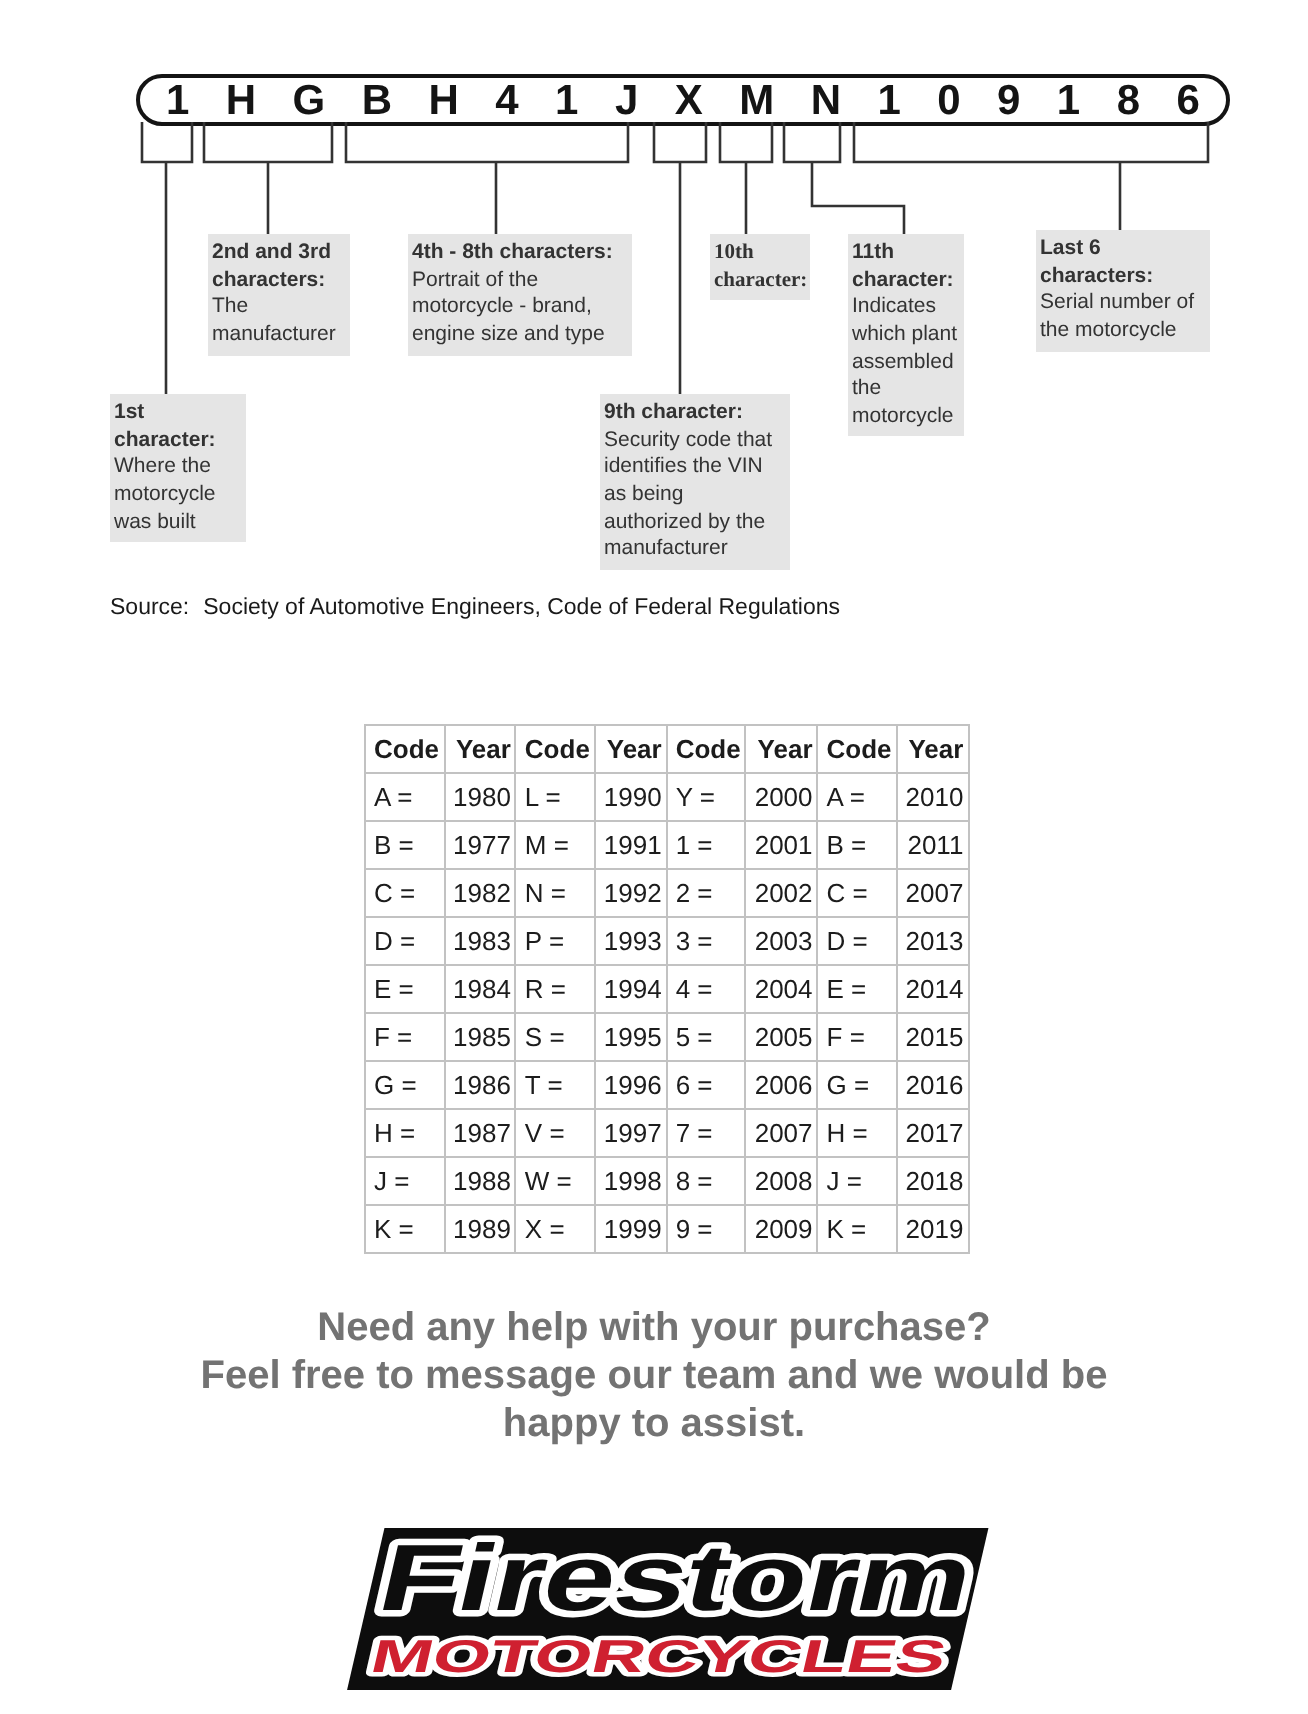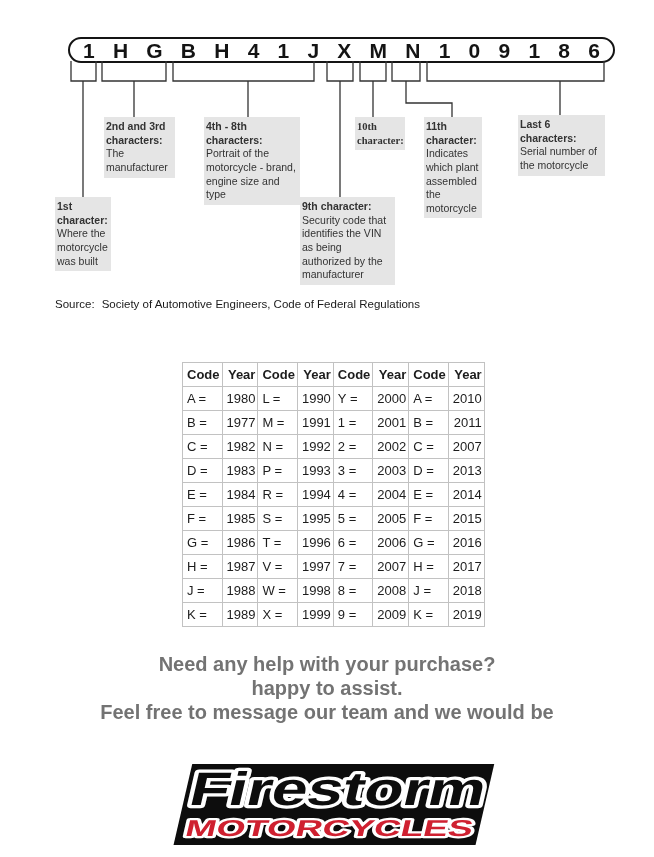--- a/index.html
+++ b/index.html
@@ -42,23 +42,23 @@
     position: absolute;
     background: #e5e5e5;
     color: #333;
     font-size: 10.5px;
     line-height: 1.3;
     text-align: left;
     padding: 3px 2px;
     box-sizing: border-box;
   }
   .label-box .heading { font-weight: bold; }
-  .l1 { left: 55px;  top: 197px; width: 56px; }
+  .l1 { left: 55px;  top: 197px; width: 68px; }
   .l2 { left: 104px; top: 117px; width: 71px; }
-  .l3 { left: 204px; top: 117px; width: 96px; }
+  .l3 { left: 204px; top: 117px; width: 112px; }
   .l4 { left: 300px; top: 197px; width: 95px; }
   .l5 { left: 355px; top: 117px; width: 50px; font-family: Liberation Serif, serif; }
   .l6 { left: 424px; top: 117px; width: 58px; }
   .l7 { left: 518px; top: 115px; width: 87px; }
 
   .source-line {
     position: absolute;
     left: 55px; top: 298px;
     font-size: 11.5px;
     color: #1a1a1a;
@@ -284,22 +284,22 @@
           <td class="col-code">9 =</td>
           <td class="col-year">2009</td>
           <td class="col-code">K =</td>
           <td class="col-year">2019</td>
         </tr>
       </tbody>
   </table>
 
   <div class="help-text">
     <div>Need any help with your purchase?</div>
+    <div>Feel free to message our team and we would be</div>
     <div>happy to assist.</div>
-    <div>Feel free to message our team and we would be</div>
   </div>
 
   <div class="logo-wrap">
     <svg width="360" height="100" viewBox="0 0 360 100">
       <g transform="translate(10,0) skewX(-13)">
         <path d="M38,12 H340 V93 H38 Z" fill="#0d0d0d"></path>
         <text x="190" y="53" text-anchor="middle" font-family="Liberation Sans, sans-serif" font-size="47" font-weight="bold" textLength="295" lengthAdjust="spacingAndGlyphs" paint-order="stroke" stroke="#ffffff" stroke-width="6.5" stroke-linejoin="round" fill="#0d0d0d">Firestorm</text>
         <text x="190" y="84" text-anchor="middle" font-family="Liberation Sans, sans-serif" font-size="23" font-weight="bold" textLength="287" lengthAdjust="spacingAndGlyphs" paint-order="stroke" stroke="#ffffff" stroke-width="4.5" stroke-linejoin="round" fill="#cf2030">MOTORCYCLES</text>
       </g>
     </svg>

